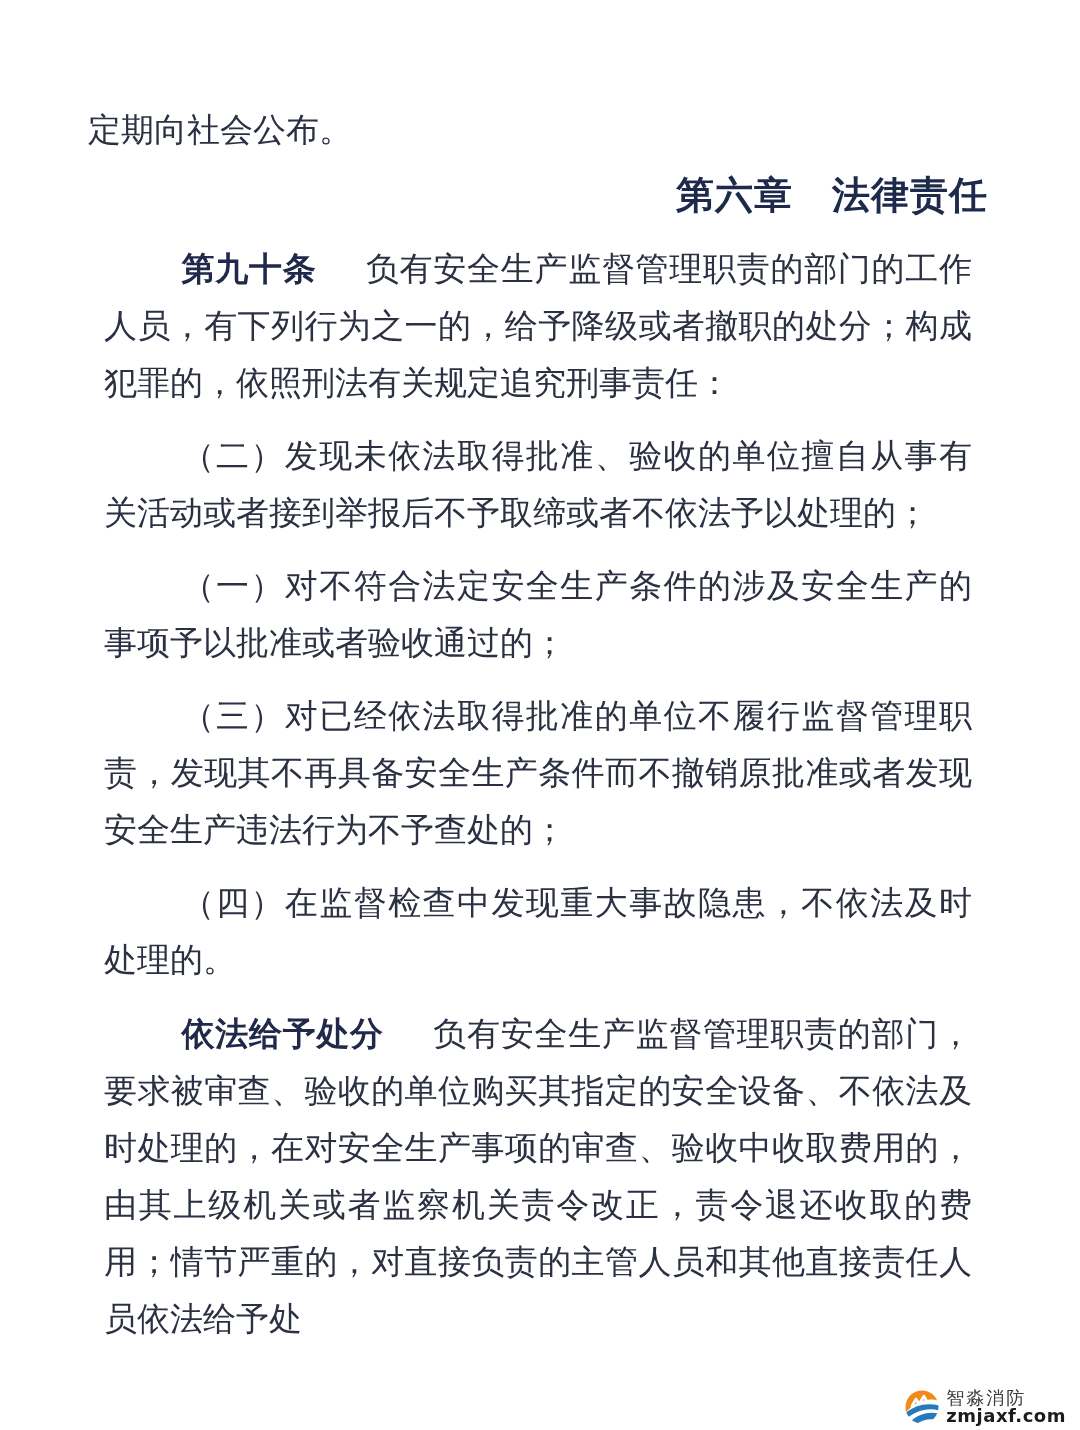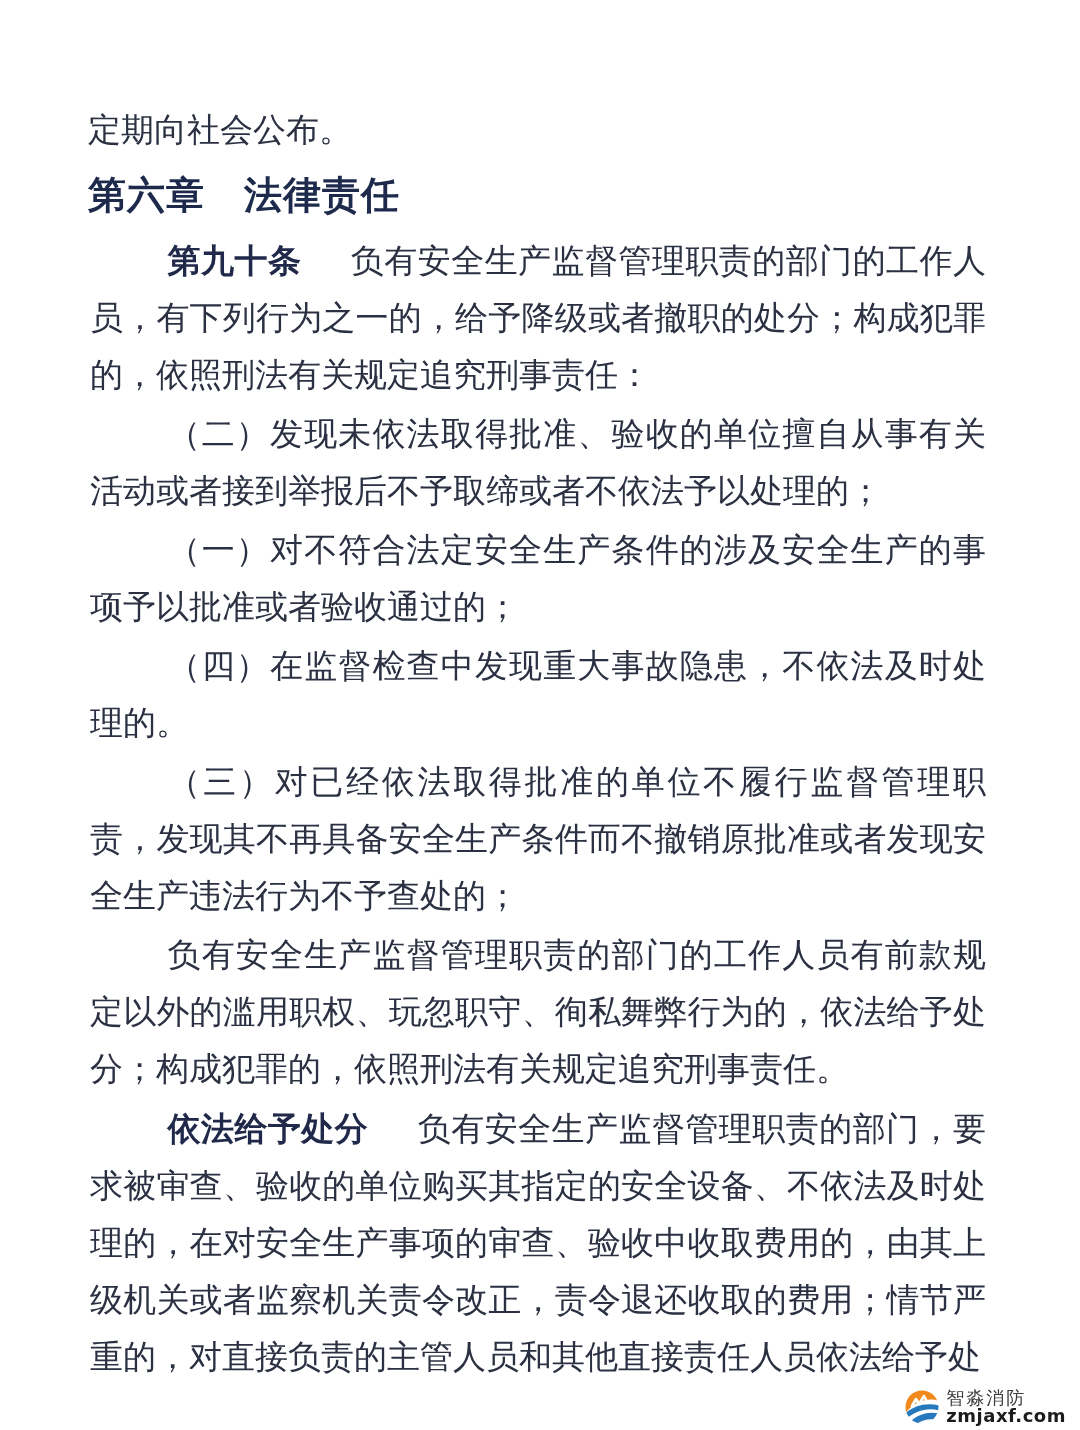--- a/index.html
+++ b/index.html
@@ -17,30 +17,30 @@
     line-height: 57px;
     color: var(--bodyText, #2b3142);
     text-align: justify;
   }
   .intro {
     margin: 0;
     text-indent: 0;
   }
   .chapter {
     margin: 8px 0 8px 0;
-    text-align: left;
+    text-align: right;
     font-family: "Liberation Sans", "DejaVu Sans", sans-serif;
     font-weight: 700;
     font-size: 38px;
     line-height: 57px;
     color: var(--headingText, #1d2a4c);
     letter-spacing: 1px;
   }
   .para {
-    margin: 2px;
+    margin: 16px;
     text-indent: 2.35em;
   }
   .lead {
     font-family: "Liberation Sans", "DejaVu Sans", sans-serif;
     font-weight: 700;
     color: var(--articleNumberText, #202949);
     margin-right: 1.5em;
   }
   .watermark {
     position: absolute;
@@ -88,25 +88,24 @@
 
   <h1 class="chapter">第六章　法律责任</h1>
 
   <div id="paragraphs">
   <p class="para"><span class="lead">第九十条</span><span>负有安全生产监督管理职责的部门的工作人员，有下列行为之一的，给予降级或者撤职的处分；构成犯罪的，依照刑法有关规定追究刑事责任：</span></p>
 
   <p class="para"><span>（二）发现未依法取得批准、验收的单位擅自从事有关活动或者接到举报后不予取缔或者不依法予以处理的；</span></p>
 
   <p class="para"><span>（一）对不符合法定安全生产条件的涉及安全生产的事项予以批准或者验收通过的；</span></p>
 
+  <p class="para"><span>（三）对已经依法取得批准的单位不履行监督管理职责，发现其不再具备安全生产条件而不撤销原批准或者发现安全生产违法行为不予查处的；</span></p>
+
   <p class="para"><span>（四）在监督检查中发现重大事故隐患，不依法及时处理的。</span></p>
 
-  <p class="para"><span>（三）对已经依法取得批准的单位不履行监督管理职责，发现其不再具备安全生产条件而不撤销原批准或者发现安全生产违法行为不予查处的；</span></p>
-
-  <p class="para"><span>负有安全生产监督管理职责的部门的工作人员有前款规定以外的滥用职权、玩忽职守、徇私舞弊行为的，依法给予处分；构成犯罪的，依照刑法有关规定追究刑事责任。</span></p>
 
   <p class="para"><span class="lead">依法给予处分</span><span>负有安全生产监督管理职责的部门，要求被审查、验收的单位购买其指定的安全设备、不依法及时处理的，在对安全生产事项的审查、验收中收取费用的，由其上级机关或者监察机关责令改正，责令退还收取的费用；情节严重的，对直接负责的主管人员和其他直接责任人员依法给予处</span></p>
 </div>
 
   <div class="watermark">
     <span class="logo">
       <svg width="34" height="34" viewBox="0 0 34 34" aria-hidden="true">
         <defs>
           <clipPath id="logoclip">
               <circle cx="17" cy="17" r="16.5"></circle>

